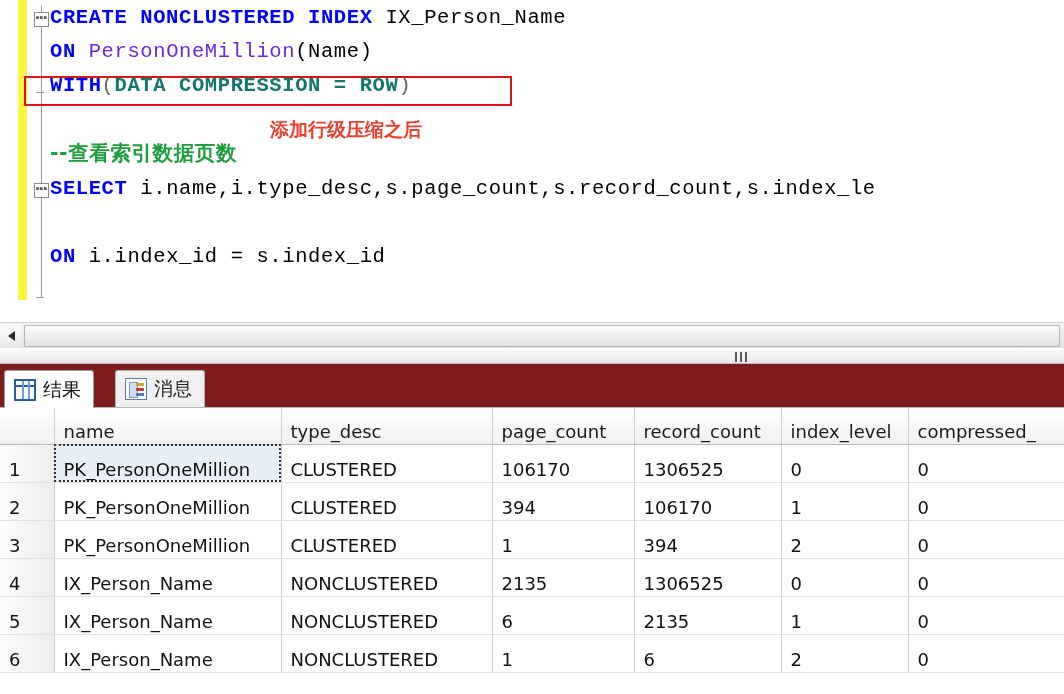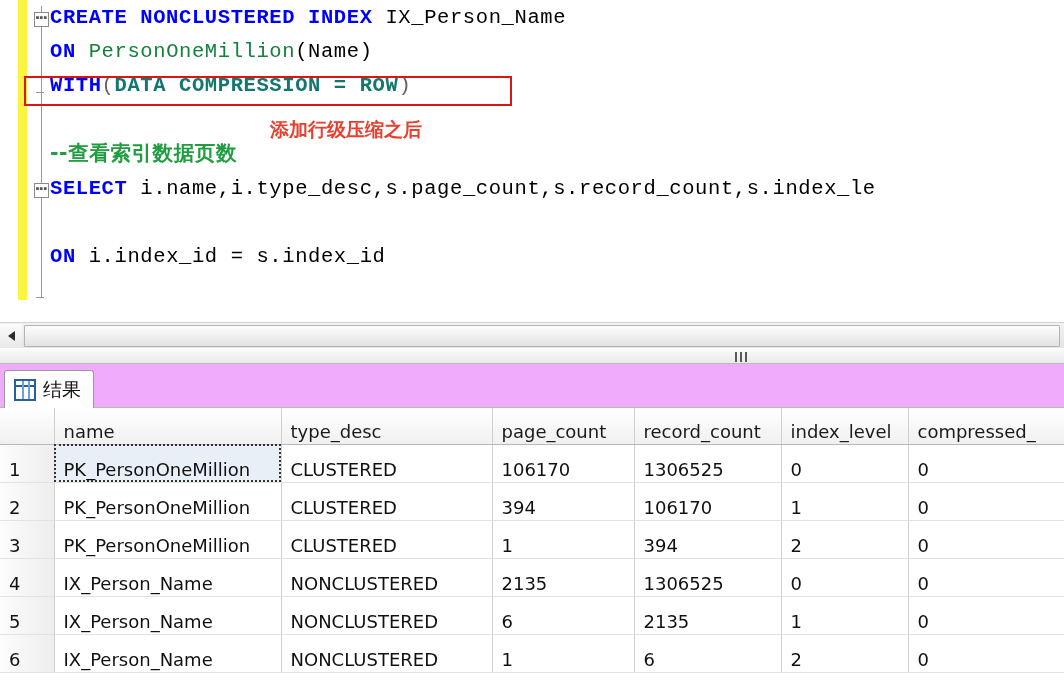--- a/index.html
+++ b/index.html
@@ -52,21 +52,21 @@
   .cline {
     position:absolute; left:6px;
     font-family: "Liberation Mono", "DejaVu Sans Mono", monospace;
     font-size:20.5px; line-height:23px;
     letter-spacing:0.6px;
     white-space:pre;
   }
   .kw     { color:#0000ff; font-weight:bold; }
   .plain  { color:#000000; }
   .tealkw { color:#13776d; font-weight:bold; }
-  .tbl    { color:#15803d; }
+  .tbl    { color:#6d28d9; }
   .func   { color:#ff00ff; }
   .str    { color:#c80000; }
   .cmt    { color:#1e9e3e; }
   .punct  { color:#606060; }
 
   .cjk { font-family:"DejaVu Sans", sans-serif; font-weight:bold; }
 
   .red-annot {
     position:absolute;
     color:#e8402f; font-weight:bold; font-size:19px; line-height:22px;
@@ -108,21 +108,21 @@
   }
   .grip {
     position:absolute; left:728px; top:2px; width:26px; height:12px;
     display:flex; gap:3px; align-items:center; justify-content:center;
   }
   .grip i { display:block; width:2px; height:10px; background:#5a5a5a; }
 
   
   #tabstrip {
     position:absolute; left:0; top:364px; width:1064px; height:44px;
-    background:#f0abfc;
+    background:#7f1d1d;
     border-bottom:1px solid #b7b7b7;
   }
   .tab {
     position:absolute; top:6px; height:38px;
     display:flex; align-items:center; gap:7px;
     padding:0 12px 0 9px;
     font-size:19px; color:#111;
     font-family:"DejaVu Sans", sans-serif;
   }
   .tab.active {
@@ -250,20 +250,24 @@
       <i></i>
       <i></i>
       <i></i>
     </div>
   </div>
 
   <div id="tabstrip">
     <div class="tab active" id="tab-results">
       <span class="ico ico-grid"></span>
       <span>结果</span>
+    </div>
+    <div class="tab inactive" id="tab-messages">
+      <span class="ico ico-doc"></span>
+      <span>消息</span>
     </div>
   </div>
 
   <div id="grid">
     <table class="rs">
       <colgroup>
         <col style="width:54px;">
         <col class="c-name">
           <col class="c-type">
           <col class="c-page">

